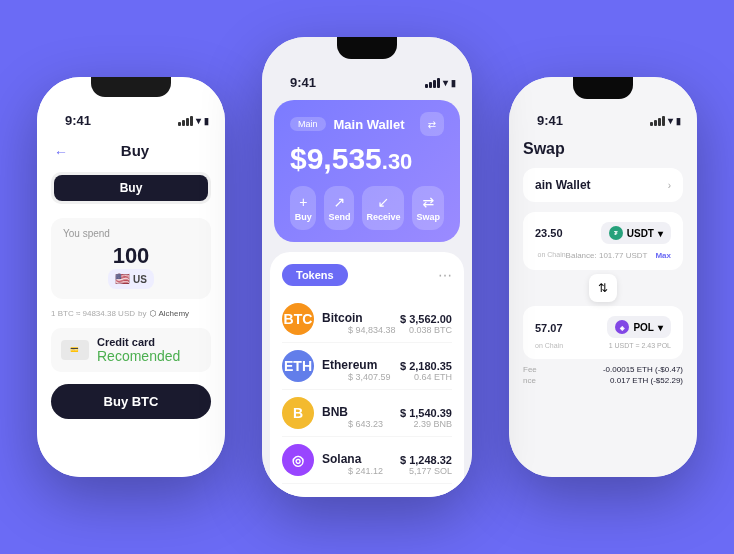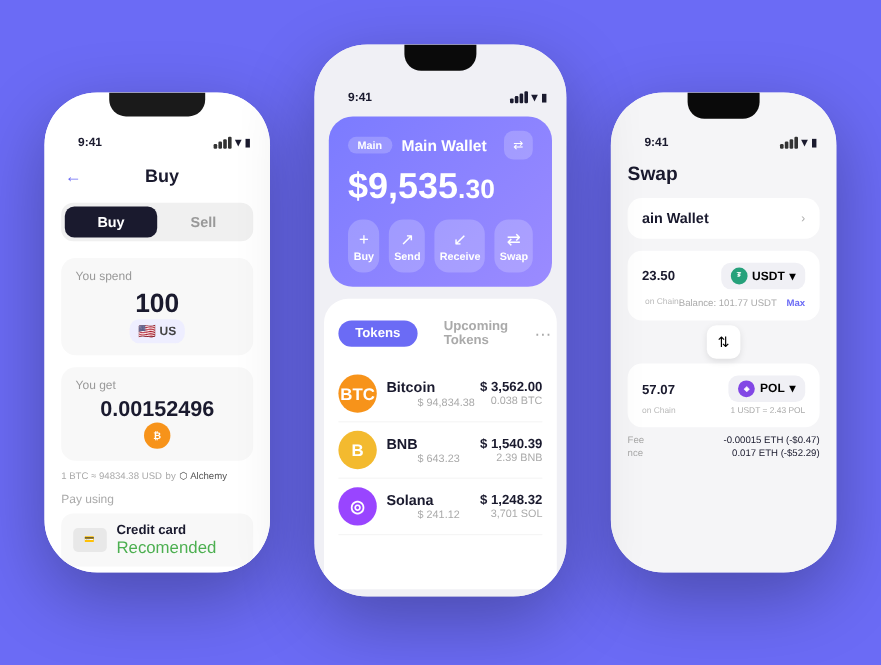--- a/index.html
+++ b/index.html
@@ -62,21 +62,21 @@
     
     .status-bar {
       display: flex;
       justify-content: space-between;
       align-items: center;
       padding: 8px 16px 4px;
       font-size: 10px;
       font-weight: 600;
     }
 
-    .status-bar .time { font-size: 10px; font-weight: 700; padding-left: 12px; }
+    .status-bar .time { font-size: 13px; font-weight: 700; padding-left: 12px; }
     .status-icons { display: flex; gap: 3px; align-items: center; font-size: 9px; }
 
     
     .notch {
       width: 80px;
       height: 20px;
       background: #1a1a1a;
       border-radius: 0 0 14px 14px;
       margin: 0 auto;
       position: absolute;
@@ -288,21 +288,21 @@
       display: flex;
       align-items: center;
       justify-content: space-between;
       margin-bottom: 6px;
     }
     .wallet-badge {
       background: rgba(255,255,255,0.2);
       border-radius: 8px;
       padding: 2px 8px;
       font-size: 9px;
-      font-weight: 700;
+      font-weight: 400;
     }
     .wallet-name {
       font-size: 13px;
       font-weight: 600;
       flex: 1;
       margin-left: 8px;
     }
     .swap-icon-btn {
       width: 24px;
       height: 24px;
@@ -368,21 +368,21 @@
       color: #aaa;
     }
     .dots-btn {
       margin-left: auto;
       color: #aaa;
       font-size: 14px;
     }
 
     .token-item {
       display: flex;
-      align-items: center;
+      align-items: flex-end;
       padding: 7px 0;
       border-bottom: 1px solid #f5f5f5;
     }
     .token-item:last-child { border-bottom: none; }
 
     .token-logo {
       width: 32px;
       height: 32px;
       border-radius: 50%;
       display: flex;
@@ -583,53 +583,44 @@
         </div>
       </div>
 
       <div class="buy-header">
         <div class="back-btn">←</div>
         <div class="buy-title">Buy</div>
       </div>
 
       <div class="buy-sell-tabs">
         <div class="tab-btn active">Buy</div>
-        <div class="tab-btn inactive">Sell</div>
       </div>
 
       <div class="input-section">
         <div class="input-label">You spend</div>
         <div class="input-row">
           <div class="input-value">100</div>
           <div class="currency-badge">
             <span class="flag">🇺🇸</span>
             <span>US</span>
           </div>
         </div>
       </div>
 
-      <div class="you-get-section">
-        <div class="input-label">You get</div>
-        <div class="input-row">
-          <div class="get-value">0.00152496</div>
-          <div class="crypto-badge">₿</div>
-        </div>
-      </div>
 
       <div class="rate-info">
         <span>1 BTC ≈ 94834.38 USD</span>
         <span>by</span>
         <span class="rate-logo">
           <span>⬡</span>
           <span>Alchemy</span>
         </span>
       </div>
 
       <div class="pay-using">
-        <div class="pay-label">Pay using</div>
         <div class="pay-card">
           <div class="card-icon">💳</div>
           <div class="card-info">
             <div class="card-name">Credit card</div>
             <div class="recommended">Recomended</div>
           </div>
         </div>
       </div>
 
       <div class="buy-btn">Buy BTC</div>
@@ -679,56 +670,66 @@
             <div class="action-btn">
               <div class="action-btn-icon">⇄</div>
               <div class="action-btn-label">Swap</div>
             </div>
           </div>
         </div>
 
         <div class="tokens-section">
           <div class="tokens-tabs">
             <div class="token-tab active">Tokens</div>
-            <div class="token-tab inactive">Upcoming Tokens</div>
             <div class="dots-btn">⋯</div>
           </div>
 
           <div id="token-list">
               <div class="token-item">
       <div class="token-logo btc" style="background:#F7931A">BTC</div>
       <div class="token-info">
         <div class="token-name">Bitcoin</div>
         <div class="token-price">$ 94,834.38</div>
       </div>
       <div class="token-balance">
         <div class="token-usd">$ 3,562.00</div>
         <div class="token-amount">0.038 BTC</div>
       </div>
     </div>
               <div class="token-item">
+      <div class="token-logo eth" style="background:#627EEA">ETH</div>
+      <div class="token-info">
+        <div class="token-name">Ethereum</div>
+        <div class="token-price">$ 3,407.59</div>
+      </div>
+      <div class="token-balance">
+        <div class="token-usd">$ 2,180.35</div>
+        <div class="token-amount">0.64 ETH</div>
+      </div>
+    </div>
+              <div class="token-item">
       <div class="token-logo bnb" style="background:#F3BA2F">B</div>
       <div class="token-info">
         <div class="token-name">BNB</div>
         <div class="token-price">$ 643.23</div>
       </div>
       <div class="token-balance">
         <div class="token-usd">$ 1,540.39</div>
         <div class="token-amount">2.39 BNB</div>
       </div>
     </div>
               <div class="token-item">
       <div class="token-logo sol" style="background:#9945FF">◎</div>
       <div class="token-info">
         <div class="token-name">Solana</div>
         <div class="token-price">$ 241.12</div>
       </div>
       <div class="token-balance">
         <div class="token-usd">$ 1,248.32</div>
-        <div class="token-amount">3,701 SOL</div>
+        <div class="token-amount">5,177 SOL</div>
       </div>
     </div>
               <div class="token-item">
       
       
       
     </div>
             </div>
         </div>
 

